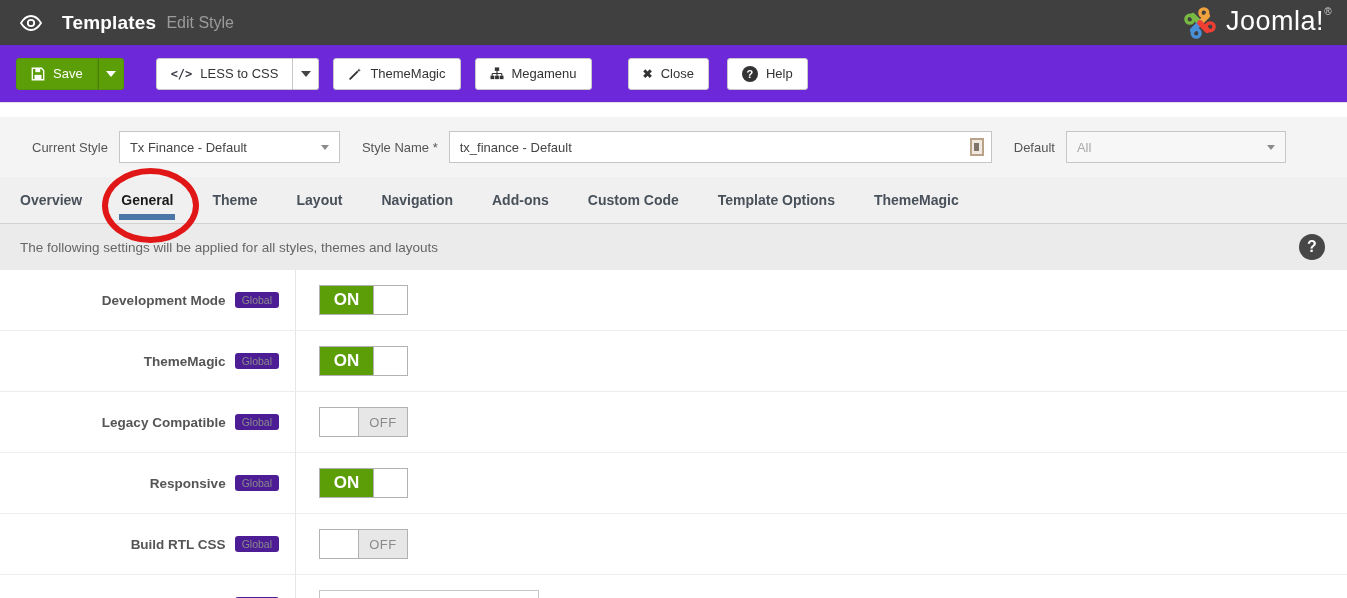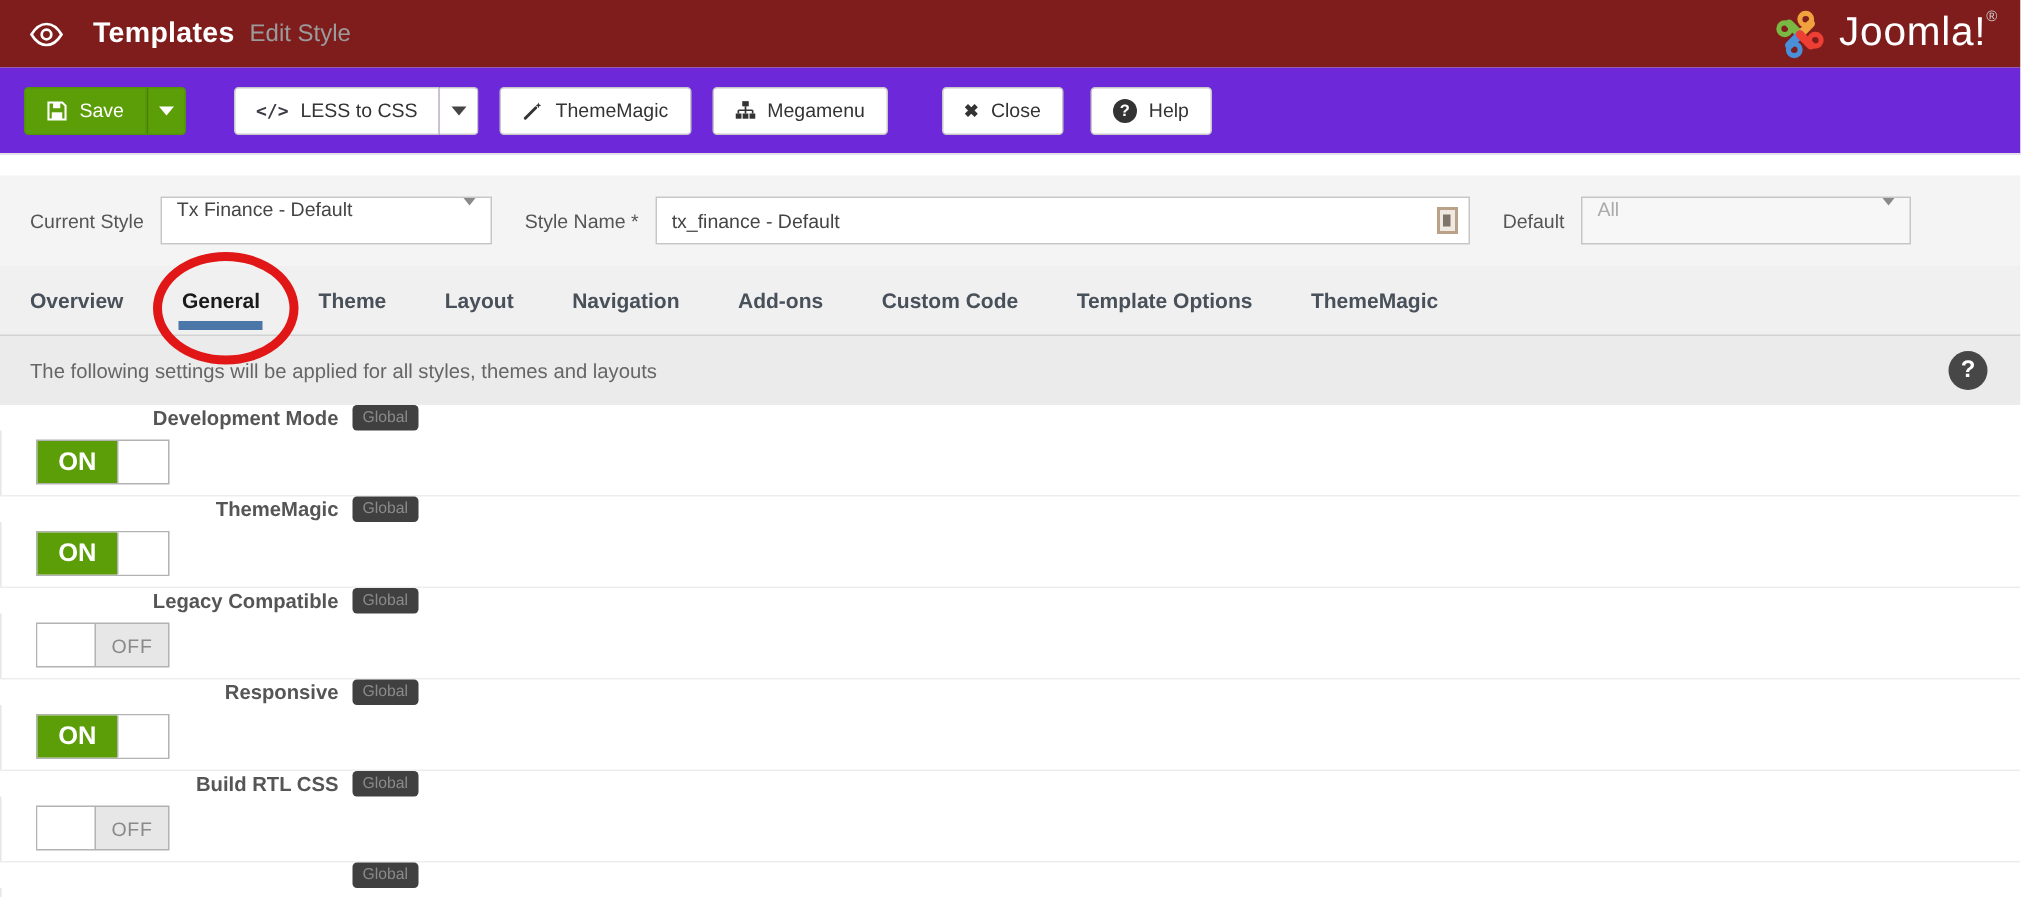--- a/index.html
+++ b/index.html
@@ -1,20 +1,20 @@
 <!DOCTYPE html>
 <html><head>
 <meta charset="utf-8">
 <style>
   * { box-sizing: border-box; margin: 0; padding: 0; }
   html,body { width:1347px; height:598px; overflow:hidden; }
   body { font-family:"Liberation Sans", sans-serif; background:#fff; position:relative; }
 
   
-  .topbar { height:45px; background:#7f1d1d; display:flex; align-items:center; padding:0 15px 0 18px; }
+  .topbar { height:45px; background:#404040; display:flex; align-items:center; padding:0 15px 0 18px; }
   .eye-wrap { width:26px; height:26px; display:flex; align-items:center; justify-content:center; margin-right:18px; }
   .topbar-title { color:#fff; font-size:19px; font-weight:bold; letter-spacing:.2px; }
   .topbar-sub { color:#9b9b9b; font-size:16px; margin-left:10px;text-align:right; }
   .topbar-spacer { flex:1; }
   .brand { display:flex; align-items:flex-start; }
   .brand-text { color:#fff; font-size:27px; margin-left:8px; letter-spacing:.5px; }
   .brand-reg { color:#cfcfcf; font-size:10px; vertical-align:top; }
 
   
   .toolbar { height:58px; background:#6d28d9; border-bottom:1px solid #e2e2e2; display:flex; align-items:center; padding-left:16px; }
@@ -32,23 +32,23 @@
   .caret-down.white { border-top-color:#fff; }
   .gap14 { margin-right:14px; }
   .btn-close { margin-left:36px; margin-right:18px; }
   .code-glyph { font-family:"DejaVu Sans Mono", monospace; font-size:12px; color:#3b3b46; font-weight:bold; }
   .x-glyph { font-size:12px; color:#333; font-weight:bold; }
   .qmark { width:16px; height:16px; border-radius:50%; background:#333; color:#fff; font-size:11px; font-weight:bold;
            display:inline-flex; align-items:center; justify-content:center; }
 
   
   .form-gap { height:14px; background:#fff; }
-  .form-row { height:60px; background:#f4f4f4; display:flex; align-items:center; padding-left:20px; }
+  .form-row { height:60px; background:#f4f4f4; display:flex; align-items:center; padding-left:32px; }
   .form-label { font-size:13px; color:#555; margin-right:11px; white-space:nowrap; }
-  .fake-select { height:32px; background:#fff; border:1px solid #c6c6c6; display:flex; 
+  .fake-select { height:32px; background:#fff; border:1px solid #c6c6c6; display:flex; align-items:center;
                  justify-content:space-between; padding:0 10px; font-size:13px; color:#444; cursor:pointer;gap:48px; }
   .sel-style { width:221px; margin-right:22px; }
   .sel-default { width:220px; background:#f7f7f7; color:#aaa; }
   .sel-caret { width:0; height:0; border-left:4px solid transparent; border-right:4px solid transparent; border-top:5px solid #8a8a8a; }
   .text-input-wrap { position:relative; width:543px; margin-right:22px; }
   .text-input { width:100%; height:32px; border:1px solid #c6c6c6; background:#fff; font-size:13px; color:#444;
                 padding:0 28px 0 10px; font-family:"Liberation Sans", sans-serif; }
   .field-icon { position:absolute; right:8px; top:7px; width:14px; height:18px; border:2px solid #b9a288;
                 background:#efe9e1; display:flex; align-items:center; justify-content:center; }
   .field-icon span { display:block; width:5px; height:8px; background:#7e7468; }
@@ -60,24 +60,24 @@
   .tab.active::after { content:""; position:absolute; left:-2px; right:-2px; bottom:-12px; height:6px; background:#4a77a8; }
 
   
   .infobar { height:46px; background:#ebebeb; display:flex; align-items:center; padding:0 22px 0 20px; }
   .info-text { font-size:13.5px; color:#666; flex:1; }
   .help-circle { width:26px; height:26px; border-radius:50%; background:#474747; color:#fff; font-weight:bold; font-size:16px;
                  display:flex; align-items:center; justify-content:center; cursor:pointer; }
 
   
   .settings { background:#fff; }
-  .setting-row { display:flex; height:61px; border-bottom:1px solid #ededed;flex-direction:column; }
+  .setting-row { display:flex; height:61px; border-bottom:1px solid #ededed; }
   .label-cell { width:295px; display:flex; align-items:center; justify-content:flex-end; padding-right:16px; }
   .setting-label { font-size:13.5px; font-weight:bold; color:#555; }
-  .badge { margin-left:9px; background:#404040; color:#8a8a8a; font-size:10.5px; padding:3px 7px; border-radius:3px; line-height:1; }
+  .badge { margin-left:9px; background:#4c1d95; color:#8a8a8a; font-size:10.5px; padding:3px 7px; border-radius:3px; line-height:1; }
   .control-cell { flex:1; border-left:1px solid #e6e6e6; display:flex; align-items:center; padding-left:23px; }
 
   .toggle { display:flex; width:89px; height:30px; border:1px solid #b2b2b2; background:#fff; cursor:pointer; }
   .toggle .seg-on { width:53px; background:#5b9e07; color:#fff; font-size:17px; font-weight:bold;
                     display:flex; align-items:center; justify-content:center; }
   .toggle .seg-off { flex:1; background:#e7e7e7; color:#8a8a8a; font-size:13px;
                      display:flex; align-items:center; justify-content:center; letter-spacing:.5px; }
   .toggle .handle { background:#fff; }
   .toggle.on .handle { flex:1; border-left:1px solid #b2b2b2; }
   .toggle.off .handle { width:39px; border-right:1px solid #b2b2b2; }

